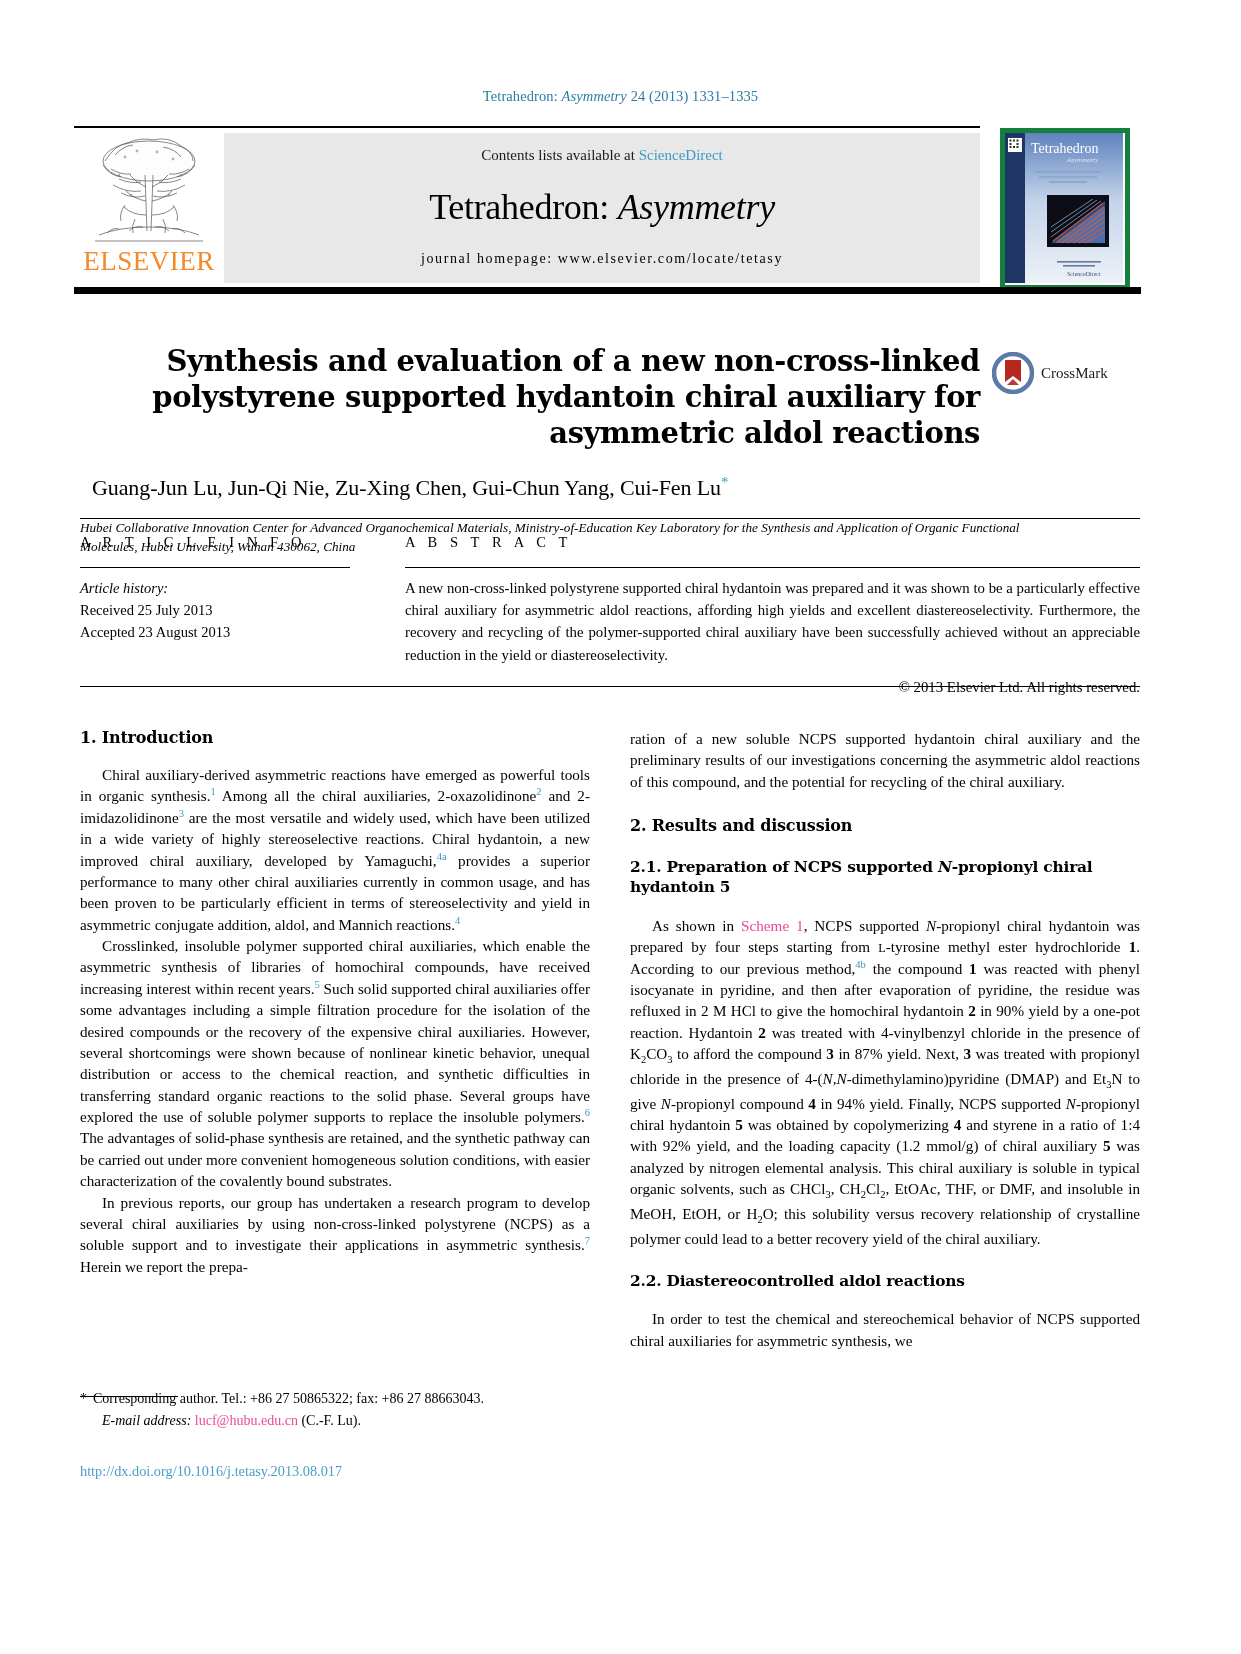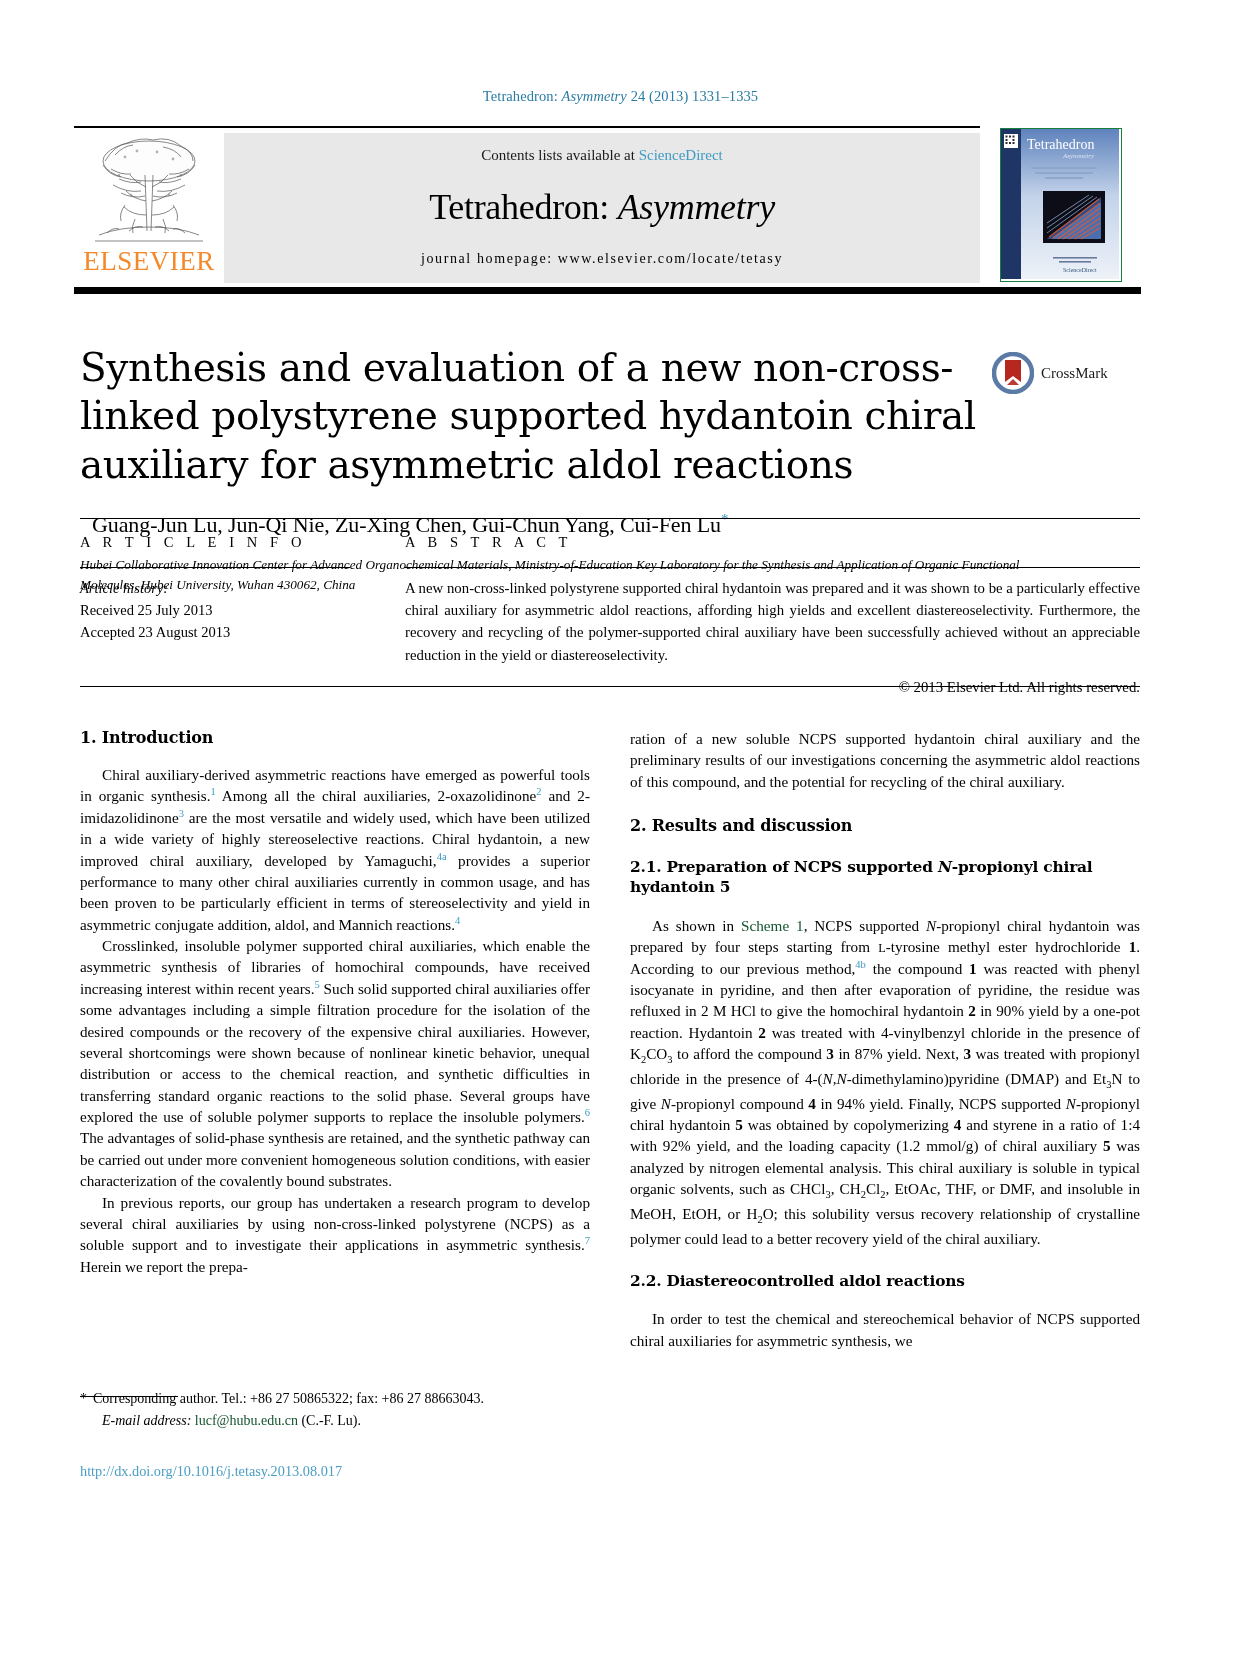--- a/index.html
+++ b/index.html
@@ -92,21 +92,21 @@
   .homepage-line {
     font-size: 14px;
     letter-spacing: 1.6px;
   }
   .cover-thumb {
     position: absolute;
     top: 128px;
     left: 1000px;
     width: 120px;
     height: 152px;
-    border: 1px solid #15803d;
+    border: 5px solid #15803d;
     background: #fff;
     overflow: hidden;
   }
   .thick-rule {
     position: absolute;
     top: 287px;
     left: 74px;
     width: 1067px;
     height: 7px;
     background: #000;
@@ -114,25 +114,26 @@
 
   
   .title-block {
     position: absolute;
     top: 344px;
     left: 80px;
     width: 900px;
   }
   .paper-title {
     font-family: "DejaVu Serif", "Liberation Serif", serif;
-    font-size: 39px;
-    font-weight: normal;
+    font-size: 29px;
+    font-weight: bold;
     line-height: 1.24;
     letter-spacing: -0.4px;
     margin: 0;
+    text-align: right;
   }
   .authors {
     margin-top: 22px;
     font-size: 22px;
     letter-spacing: -0.1px;
     margin-left: 12px;
   }
   .authors .star { color: #3f9bc4; font-size: 15px; vertical-align: super; }
   .affiliation {
     margin-top: 17px;
@@ -235,21 +236,21 @@
   h3.subhead {
     margin: 22px 0 17px 0;
     font-family: "DejaVu Serif", "Liberation Serif", serif;
     font-size: 15.4px;
     font-weight: bold;
     line-height: 1.32;
     letter-spacing: -0.2px;
   }
   h2.head.spaced { margin-top: 24px; }
   .ref { color: #3f9bc4; font-size: 10.5px; vertical-align: super; }
-  .xlink { color: #14532d; }
+  .xlink { color: #ec4899; }
   i { font-style: italic; }
   b { font-weight: bold; }
   sub { font-size: 10.5px; vertical-align: sub; }
   .smallcaps { font-size: 12.4px; }
 
   
   .footnote-rule {
     position: absolute;
     top: 1396px;
     left: 80px;

